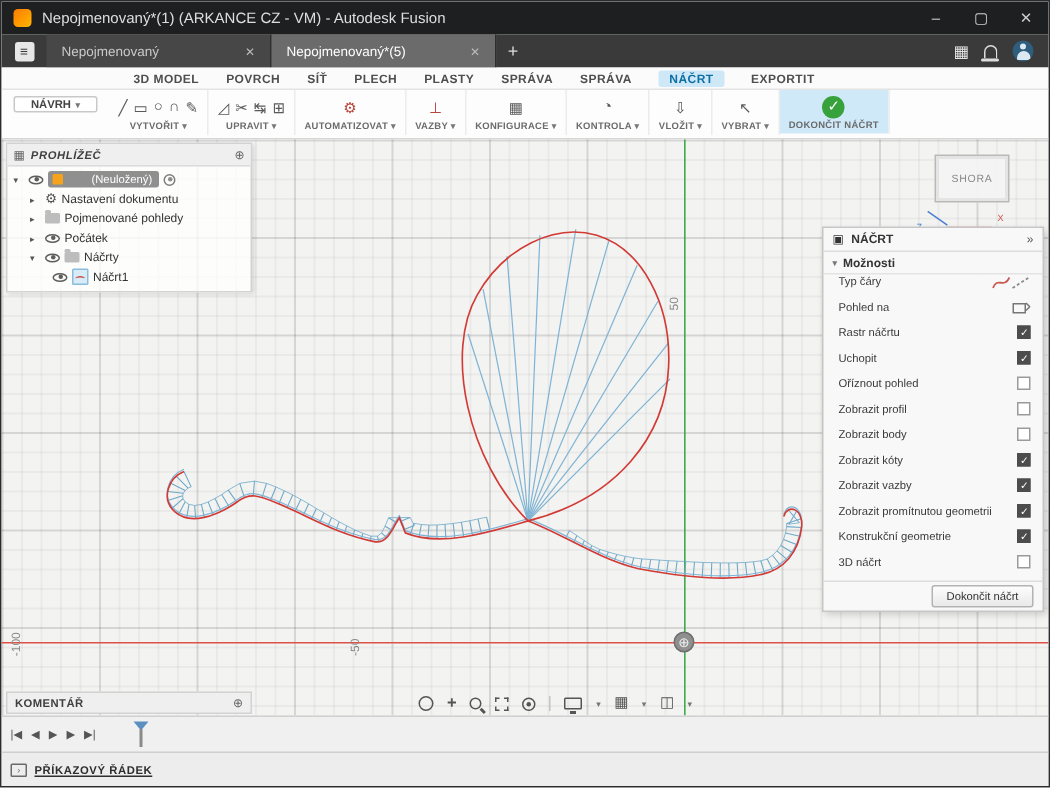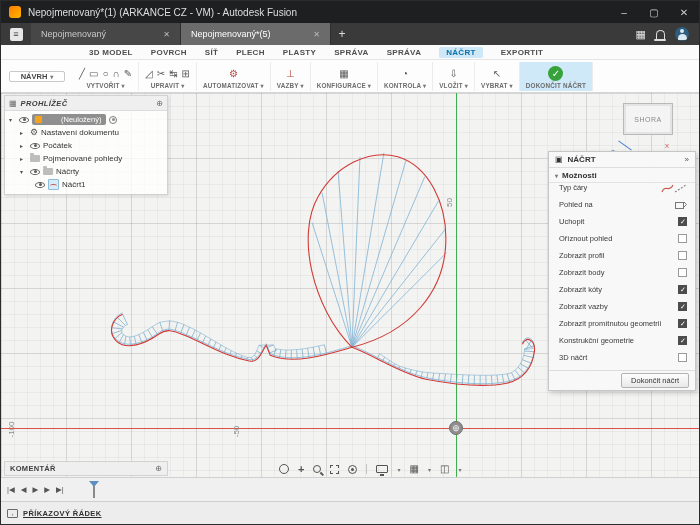--- a/index.html
+++ b/index.html
@@ -26,21 +26,21 @@
   .bell{width:9px;height:9px;border:1.5px solid #ddd;border-bottom:none;border-radius:5px 5px 0 0;position:relative;}
   .bell::after{content:"";position:absolute;left:-3px;bottom:-2px;width:12px;height:2px;background:#ddd;border-radius:1px;}
   .avatar{width:14px;height:14px;border-radius:50%;background:#2e5d7d;position:relative;overflow:hidden;}
   .avatar::before{content:"";position:absolute;top:2px;left:5px;width:4px;height:4px;border-radius:50%;background:#dce9f2;}
   .avatar::after{content:"";position:absolute;top:7px;left:2.5px;width:9px;height:6px;border-radius:5px 5px 0 0;background:#dce9f2;}
   
   .menubar{position:absolute;top:44px;left:0;right:0;height:15px;background:#fbfbfb;border-bottom:1px solid #e4e4e4;display:flex;align-items:center;gap:18px;padding-left:88px;}
   .menu-item{font-size:8px;font-weight:bold;color:#4e4e4e;letter-spacing:.3px;white-space:nowrap;}
   .menu-item.active{background:#cfe8f7;color:#0c6fa6;padding:1px 7px;border-radius:2px;}
   
-  .ribbon{position:absolute;top:59px;left:0;right:0;height:33px;background:#fdfdfd;border-bottom:1px solid #d6d6d6;display:flex;align-items:center;}
+  .ribbon{position:absolute;top:59px;left:0;right:0;height:33px;background:#fdfdfd;border-bottom:1px solid #d6d6d6;display:flex;align-items:flex-start;}
   .design-btn{margin:4px 8px;width:56px;border:1px solid #c9c9c9;border-radius:2px;background:#fff;display:flex;align-items:center;justify-content:center;gap:3px;font-size:7.5px;font-weight:bold;color:#444;}
   .rgroup{display:flex;flex-direction:column;justify-content:space-between;padding:3px 6px 2px;border-right:1px solid #ececec;}
   .rgroup-icons{display:flex;align-items:center;justify-content:center;gap:4px;height:17px;color:#5a5a5a;font-size:11px;}
   .rgroup-label{font-size:6.3px;font-weight:bold;color:#6b6b6b;text-align:center;letter-spacing:.2px;white-space:nowrap;}
   .rgroup.finish{background:#cfe9f8;}
   .finish-check{width:15px;height:15px;border-radius:50%;background:#37a23c;color:#fff;font-size:10px;line-height:15px;text-align:center;}
   .ric{font-size:10px;color:#5a5a5a;}
   .ric.red{color:#b8453c;}
   .caret{font-size:6px;color:#777;}
   
@@ -383,27 +383,27 @@
         </span>
         <span class="radio-ind"></span>
       </div>
       <div class="trow d1">
         <span class="tri">▸</span>
         <span class="gear-glyph">⚙</span>
         <span>Nastavení dokumentu</span>
       </div>
       <div class="trow d1">
         <span class="tri">▸</span>
-        <span class="eye"></span>
-        <span>Počátek</span>
+        <span class="folder"></span>
+        <span>Pojmenované pohledy</span>
       </div>
       <div class="trow d1">
         <span class="tri">▸</span>
-        <span class="folder"></span>
-        <span>Pojmenované pohledy</span>
+        <span class="eye"></span>
+        <span>Počátek</span>
       </div>
       <div class="trow d1">
         <span class="tri">▾</span>
         <span class="eye"></span>
         <span class="folder"></span>
         <span>Náčrty</span>
       </div>
       <div class="trow d2">
         <span class="eye"></span>
         <span class="sketch-chip"></span>
@@ -431,20 +431,24 @@
       <svg class="mini-ic" viewBox="0 0 13 11">
           <line x1="1" y1="9" x2="12" y2="2" stroke="#8a8a8a" stroke-width="1.2" stroke-dasharray="2 1.5"></line>
         </svg>
     </div>
     <div class="pal-row">
       <span class="pl">Pohled na</span>
       <svg class="mini-ic" viewBox="0 0 13 11">
           <rect x="1.5" y="2.5" width="8" height="6" fill="none" stroke="#777" stroke-width="1"></rect>
           <path d="M10,2 L12.5,4.5 L10,7" fill="none" stroke="#777" stroke-width="1"></path>
         </svg>
+    </div>
+    <div class="pal-row">
+      <span class="pl">Rastr náčrtu</span>
+      <span class="cb" data-checked="true"></span>
     </div>
     <div class="pal-row">
       <span class="pl">Uchopit</span>
       <span class="cb" data-checked="true"></span>
     </div>
     <div class="pal-row">
       <span class="pl">Oříznout pohled</span>
       <span class="cb" data-checked="false"></span>
     </div>
     <div class="pal-row">

